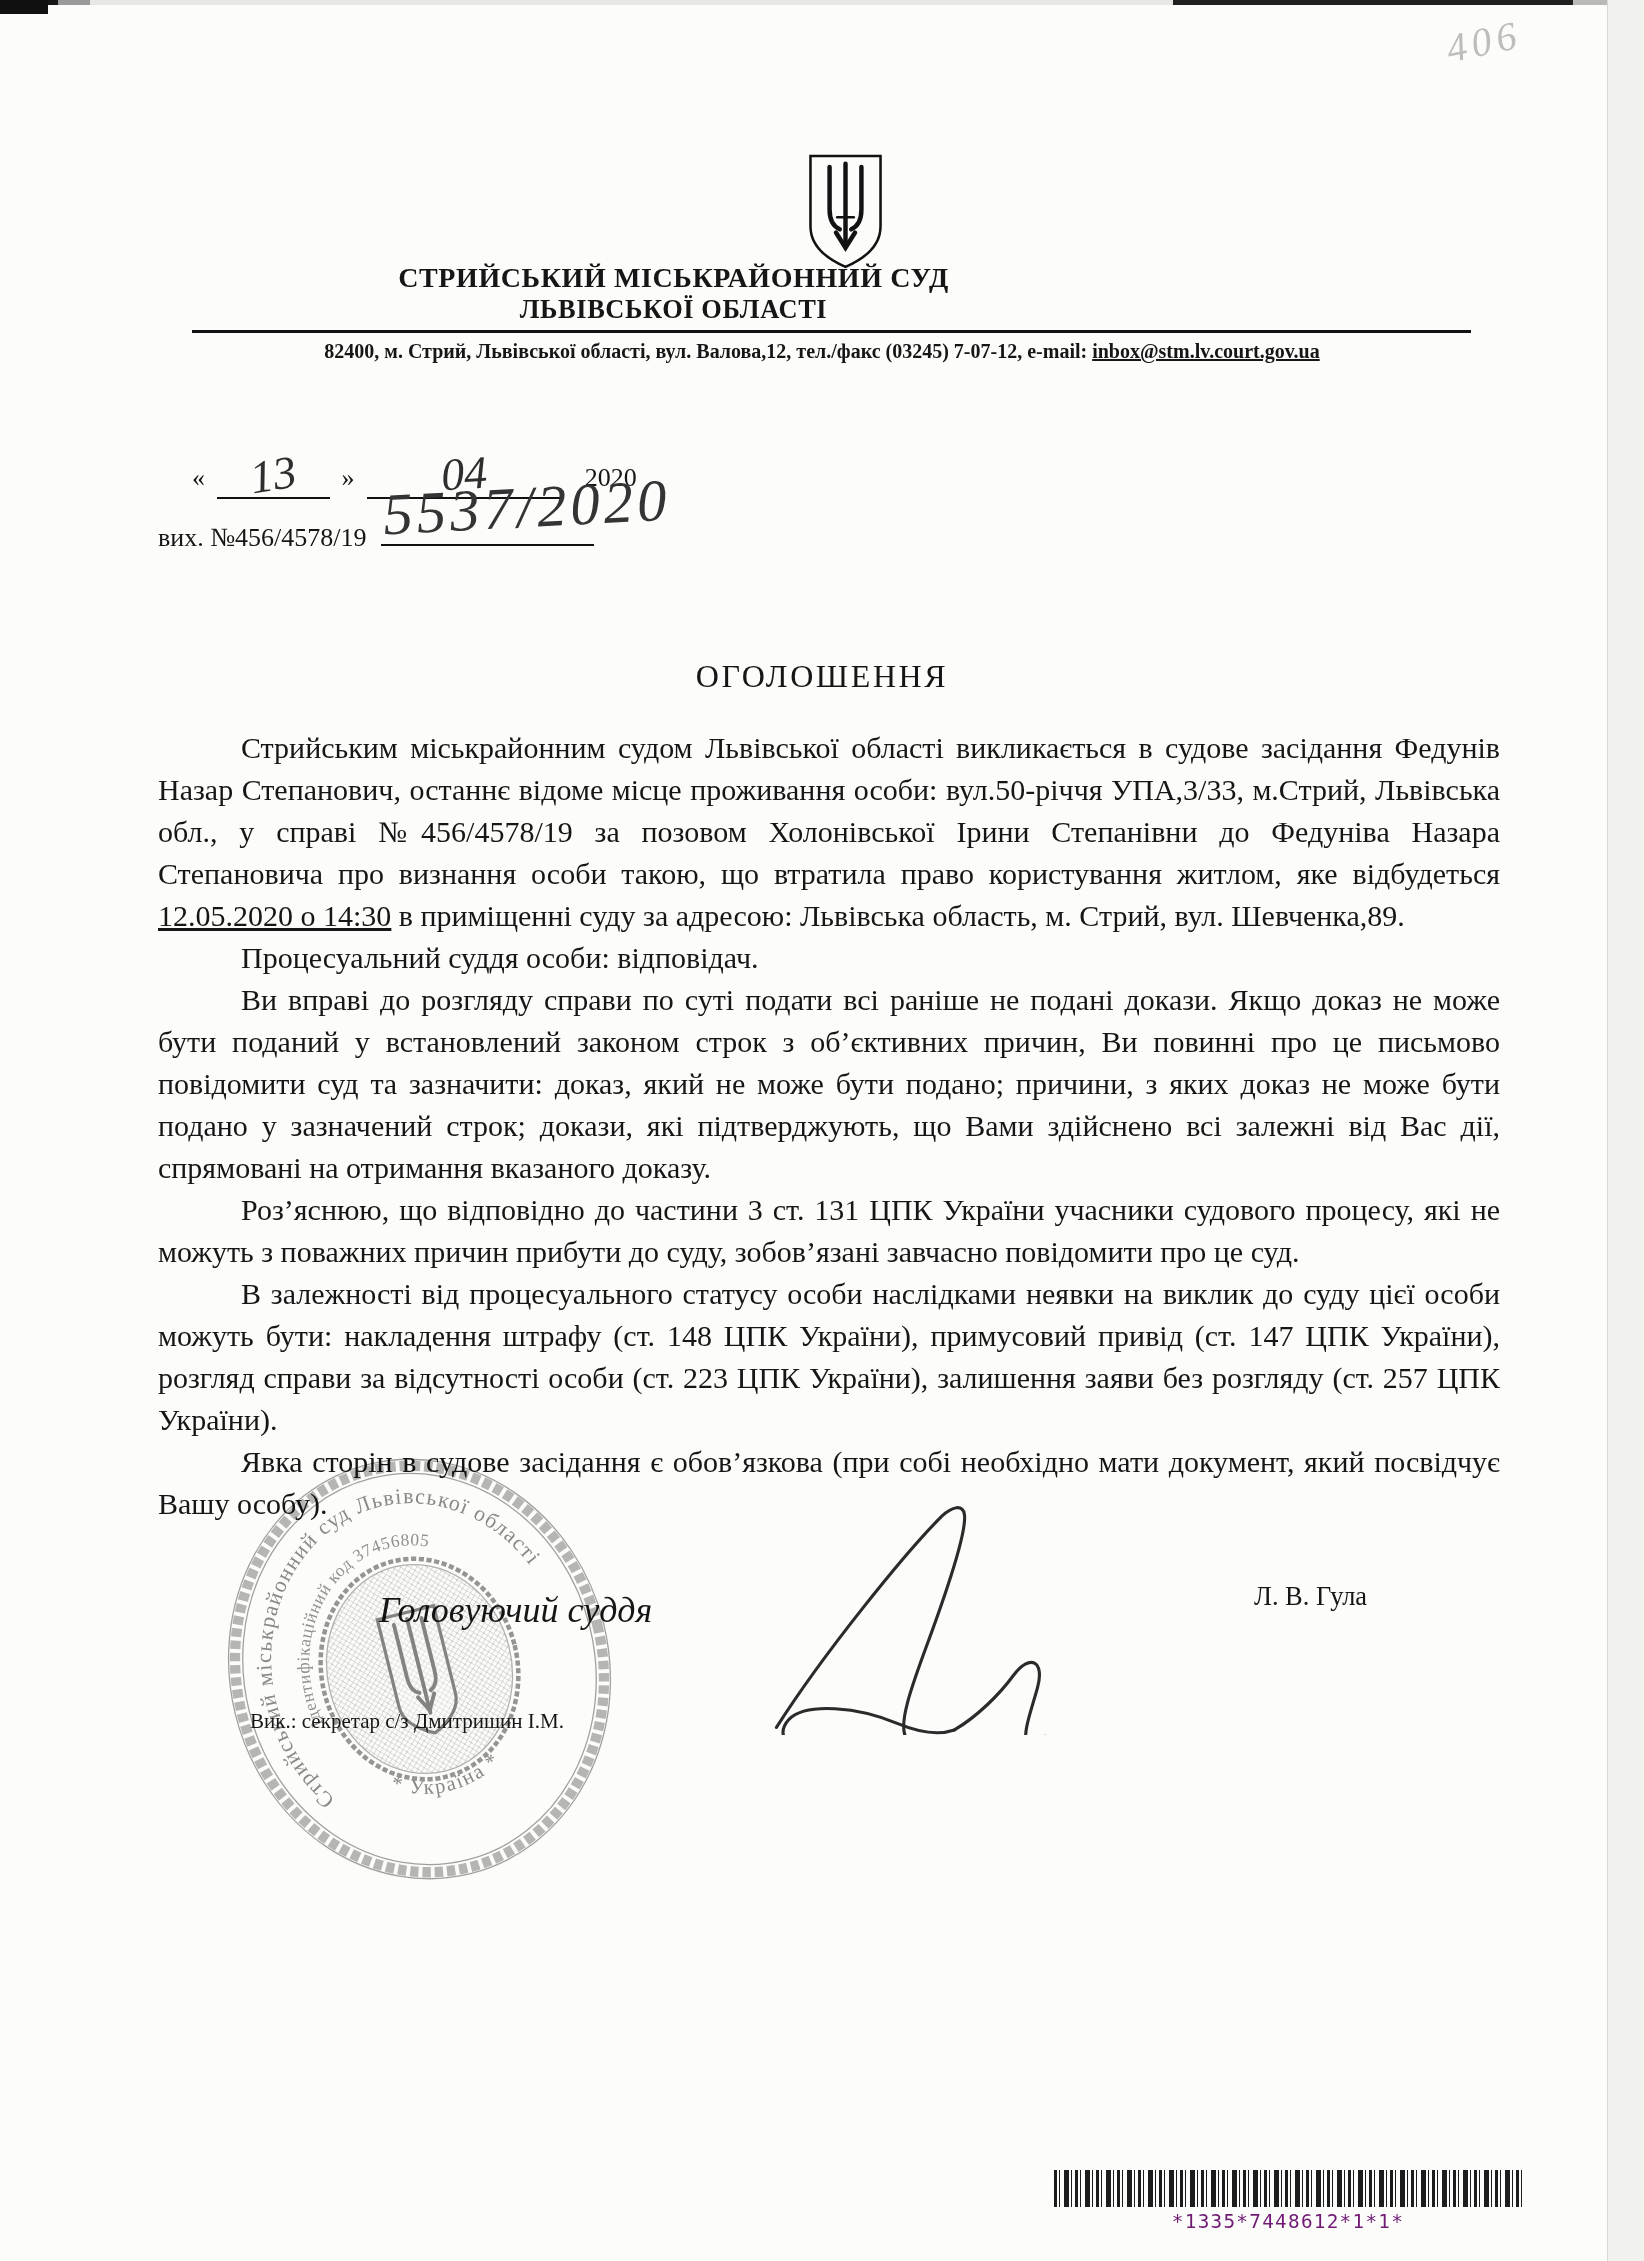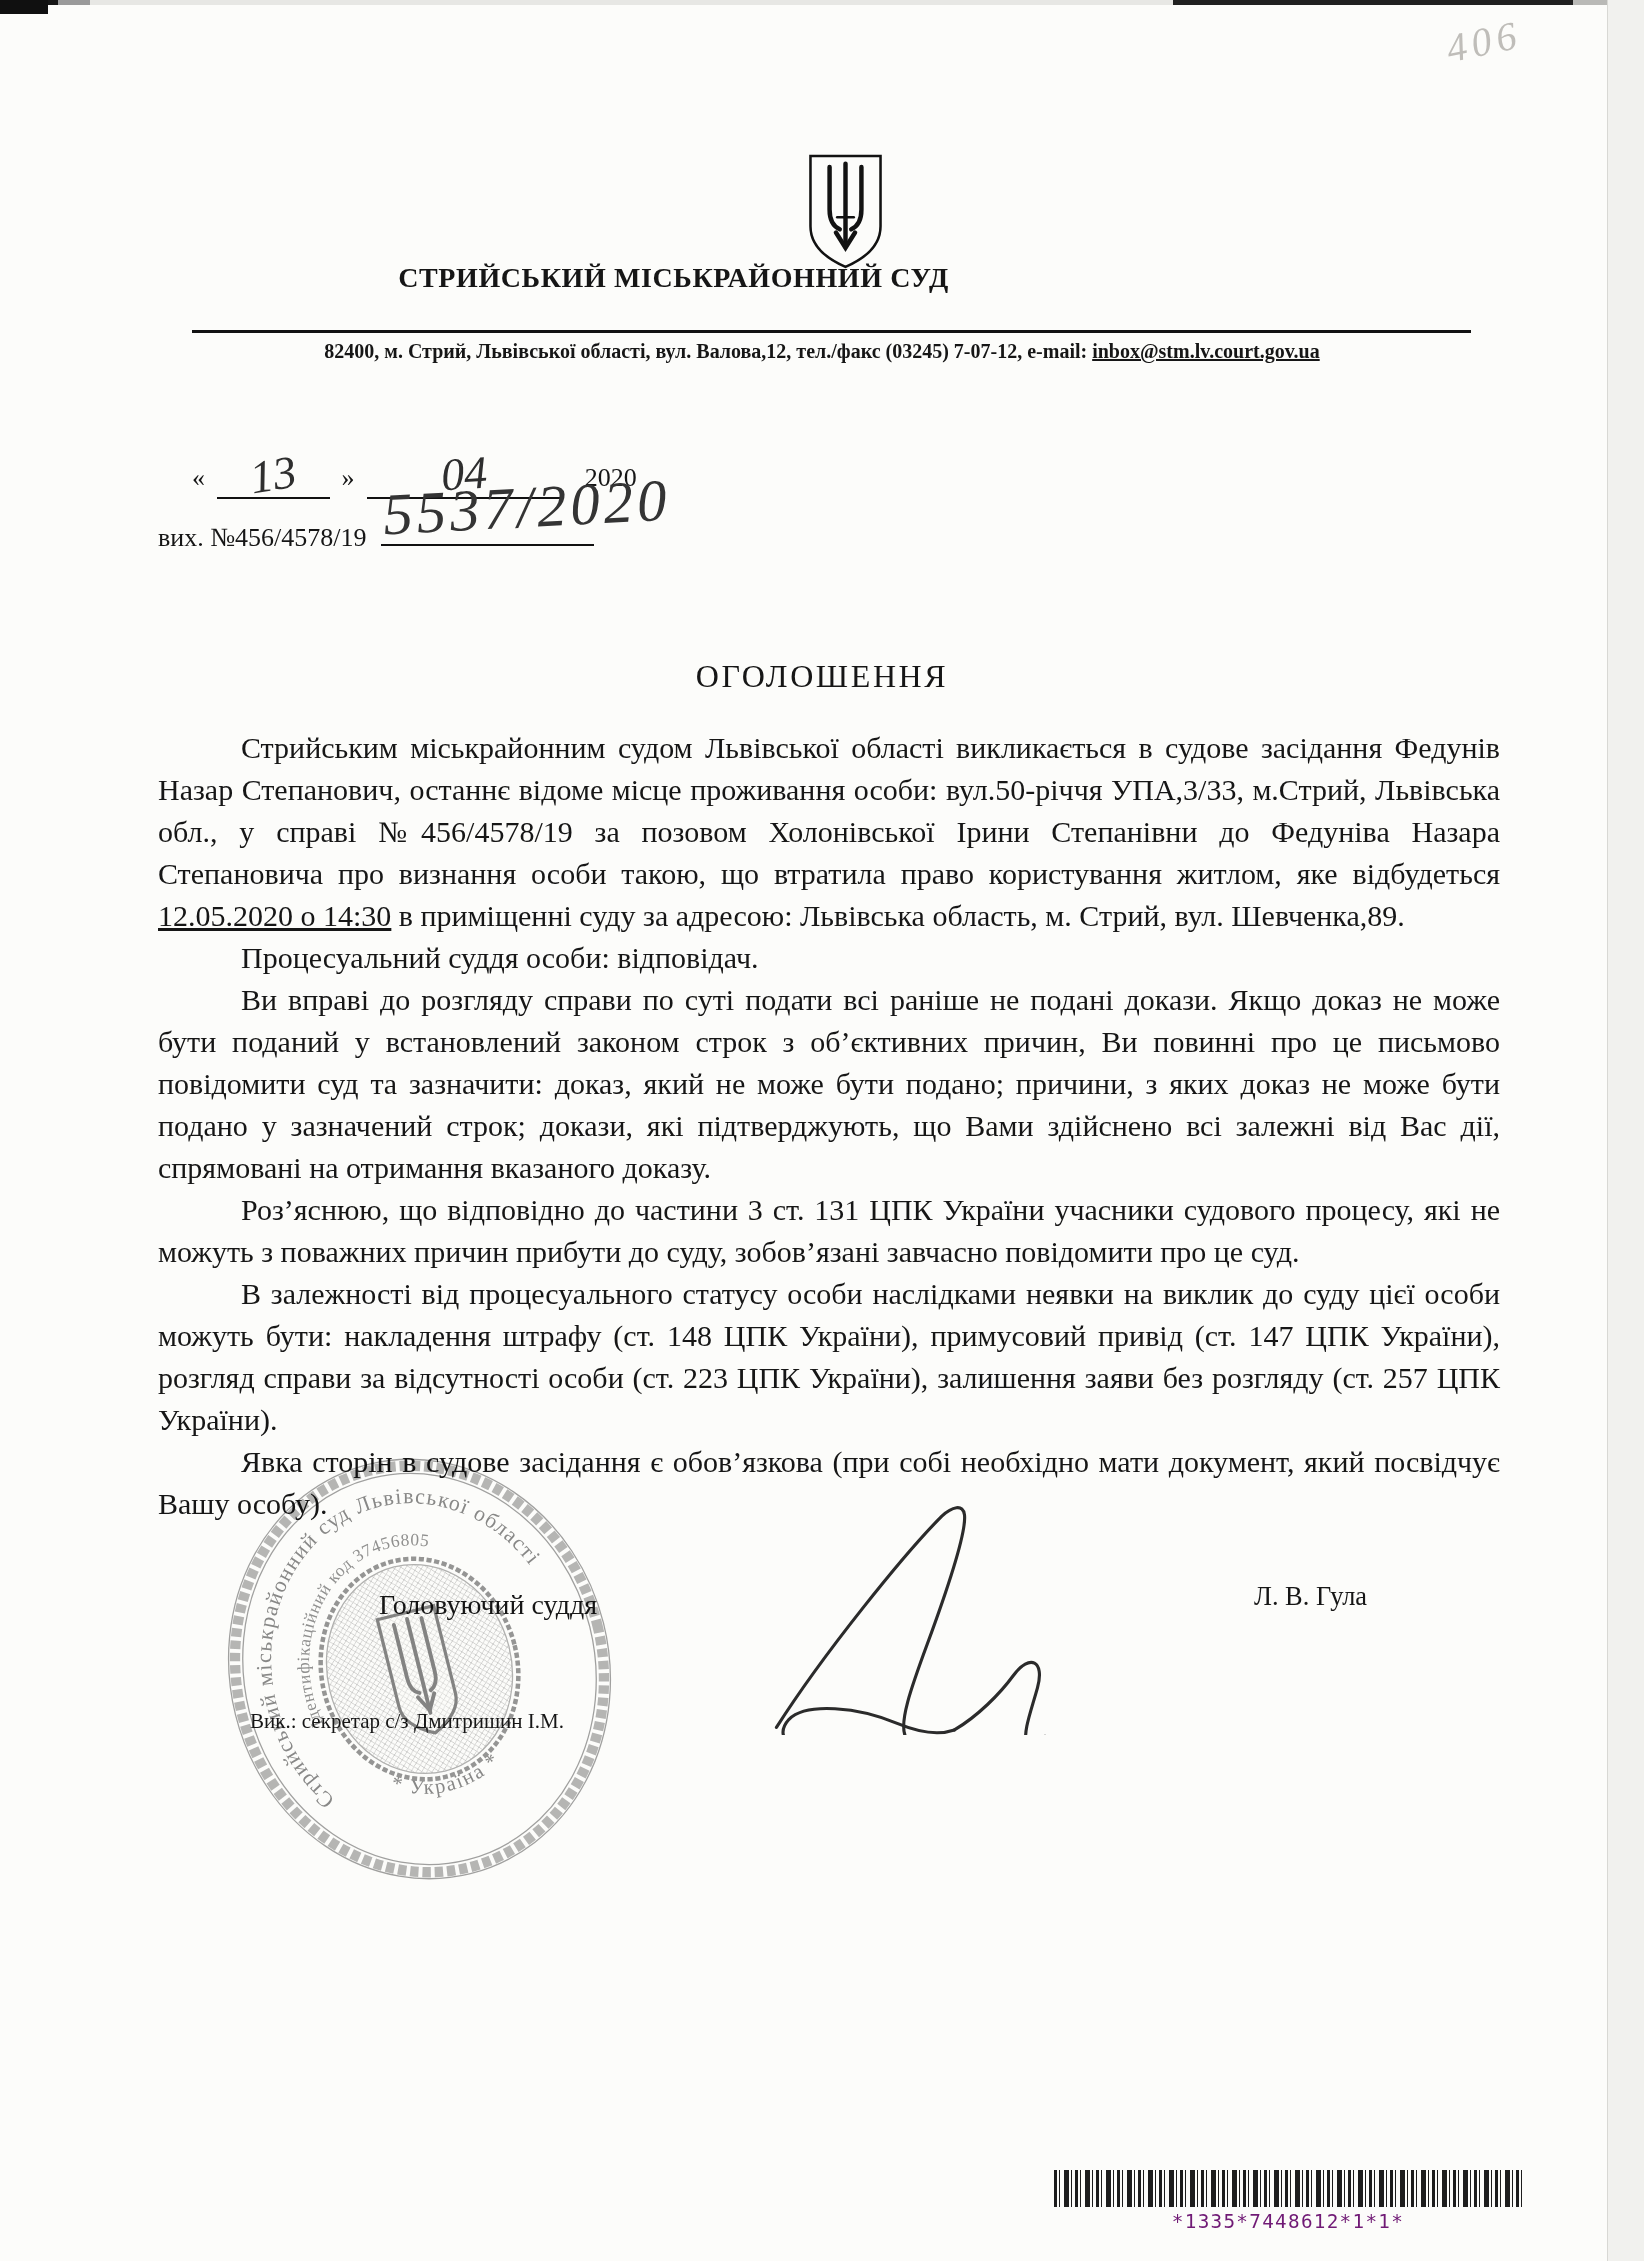--- a/index.html
+++ b/index.html
@@ -41,21 +41,21 @@
   .hand-ref{position:absolute;left:2.6px;top:-40px;font-size:59px;white-space:nowrap;
     transform:rotate(-3deg);letter-spacing:3.9px;color:#343434;}
   
   .doc-title{position:absolute;left:0;top:658px;width:1644px;text-align:center;
     font-size:32px;letter-spacing:2.6px;}
   .body-text{position:absolute;left:158px;top:727px;width:1342px;
     font-size:30px;line-height:42px;text-align:justify;}
   .body-text p{margin:0;text-indent:83px;}
   .hl{font-weight:400;text-decoration:underline;}
   
-  .sig-role{position:absolute;left:379px;top:1589px;font-size:28px;}
+  .sig-role{position:absolute;left:379px;top:1589px;font-size:36px;font-style:italic;}
   .sig-name{position:absolute;left:1254px;top:1581px;font-size:26.4px;}
   .signature{position:absolute;left:693px;top:1496px;}
   .clerk-line{position:absolute;left:250px;top:1709px;font-size:21px;}
   .stamp{position:absolute;left:226px;top:1456px;opacity:.8;mix-blend-mode:multiply;}
   
   .barcode{position:absolute;left:1054px;top:2170px;width:468px;height:37px;
     background:repeating-linear-gradient(90deg,
       #1d1d1d 0 3.2px,#fcfcfa 3.2px 5.2px,#1d1d1d 5.2px 6.4px,#fcfcfa 6.4px 10.3px,
       #1d1d1d 10.3px 15px,#fcfcfa 15px 17px,#1d1d1d 17px 18px,#fcfcfa 18px 21px);}
   .barcode-value{position:absolute;left:1054px;top:2210px;width:468px;text-align:center;
@@ -78,20 +78,21 @@
         <path d="M65,20 V150"></path>
         <path d="M40,25 V92 Q40,116 56,123"></path>
         <path d="M90,25 V92 Q90,116 74,123"></path>
         <path d="M50,128 L65,152 L80,128"></path>
         <path d="M52,104 H78" stroke-width="4"></path>
       </g>
     </svg>
   </div>
 
   <div class="court-line court-line1">СТРИЙСЬКИЙ МІСЬКРАЙОННИЙ СУД</div>
+  <div class="court-line court-line2">ЛЬВІВСЬКОЇ ОБЛАСТІ</div>
   <div class="header-rule"></div>
   <div class="address-line">
     <span>82400, м. Стрий, Львівської області, вул. Валова,12, тел./факс (03245) 7-07-12, e-mail: </span><span class="email">inbox@stm.lv.court.gov.ua</span>
   </div>
 
   <div class="date-line">
     <span>«</span>
     <span class="blank blank-day"><span class="hand hand-day">13</span></span>
     <span>»</span>
     <span class="blank blank-month"><span class="hand hand-month">04</span></span>

